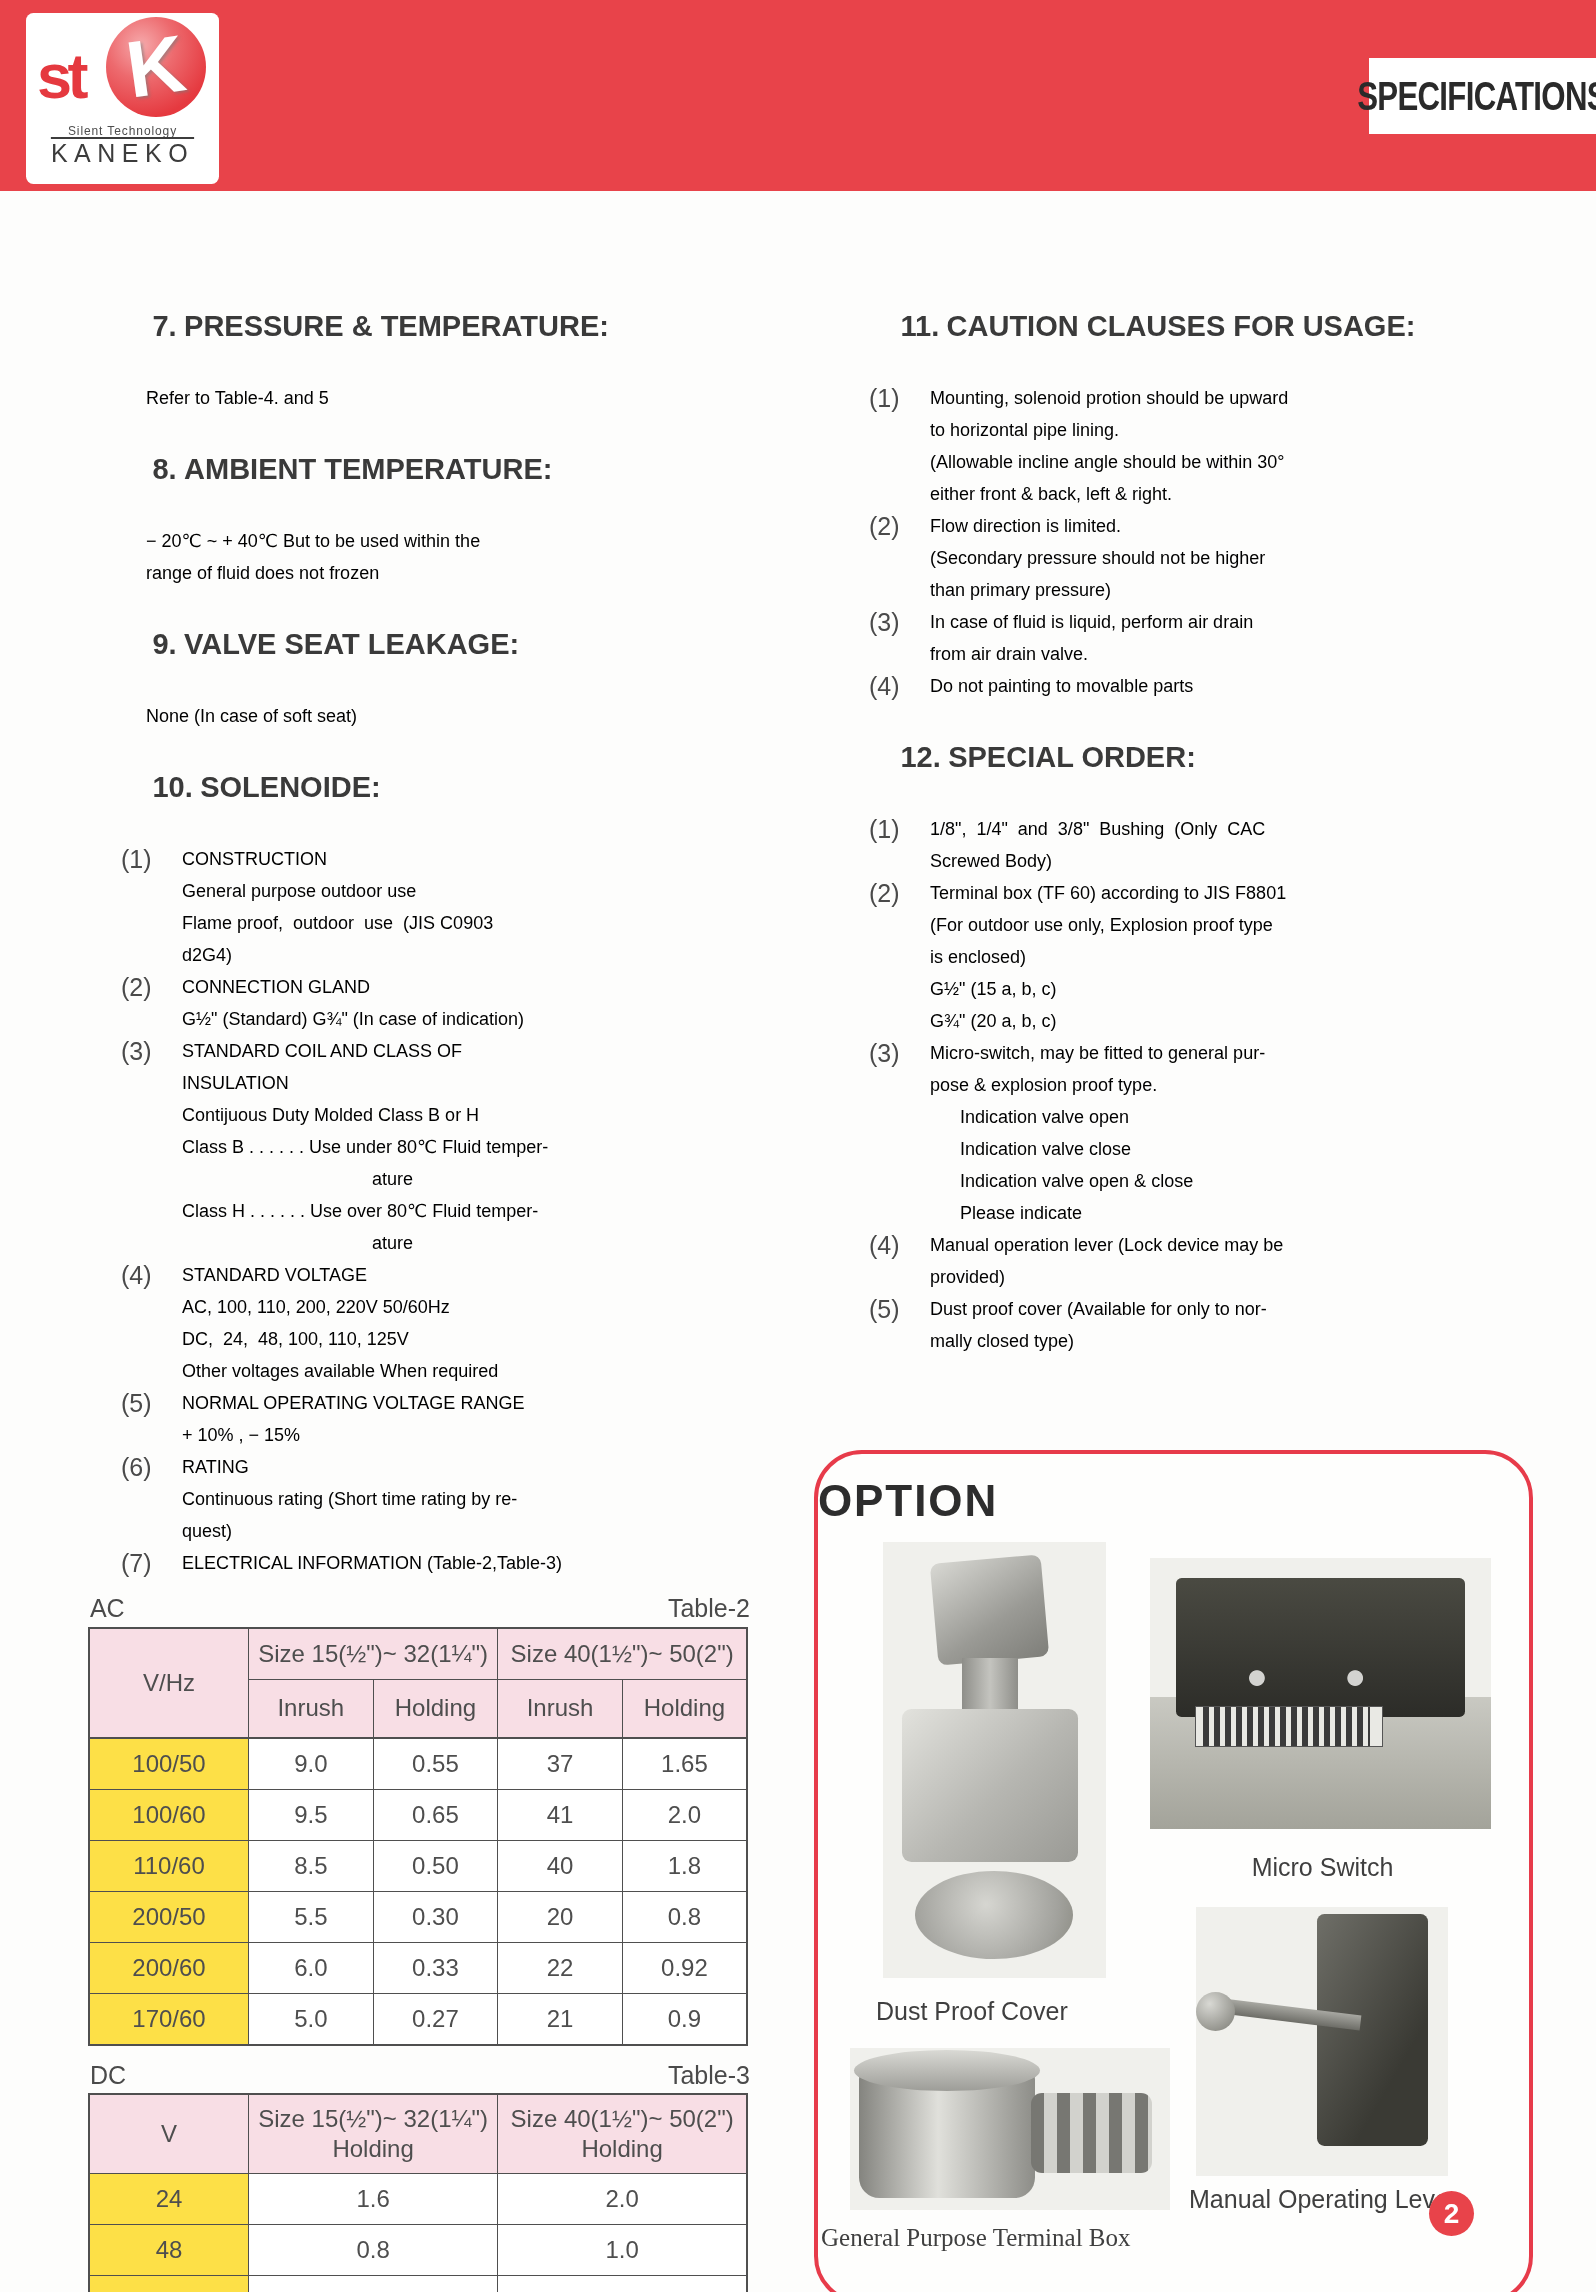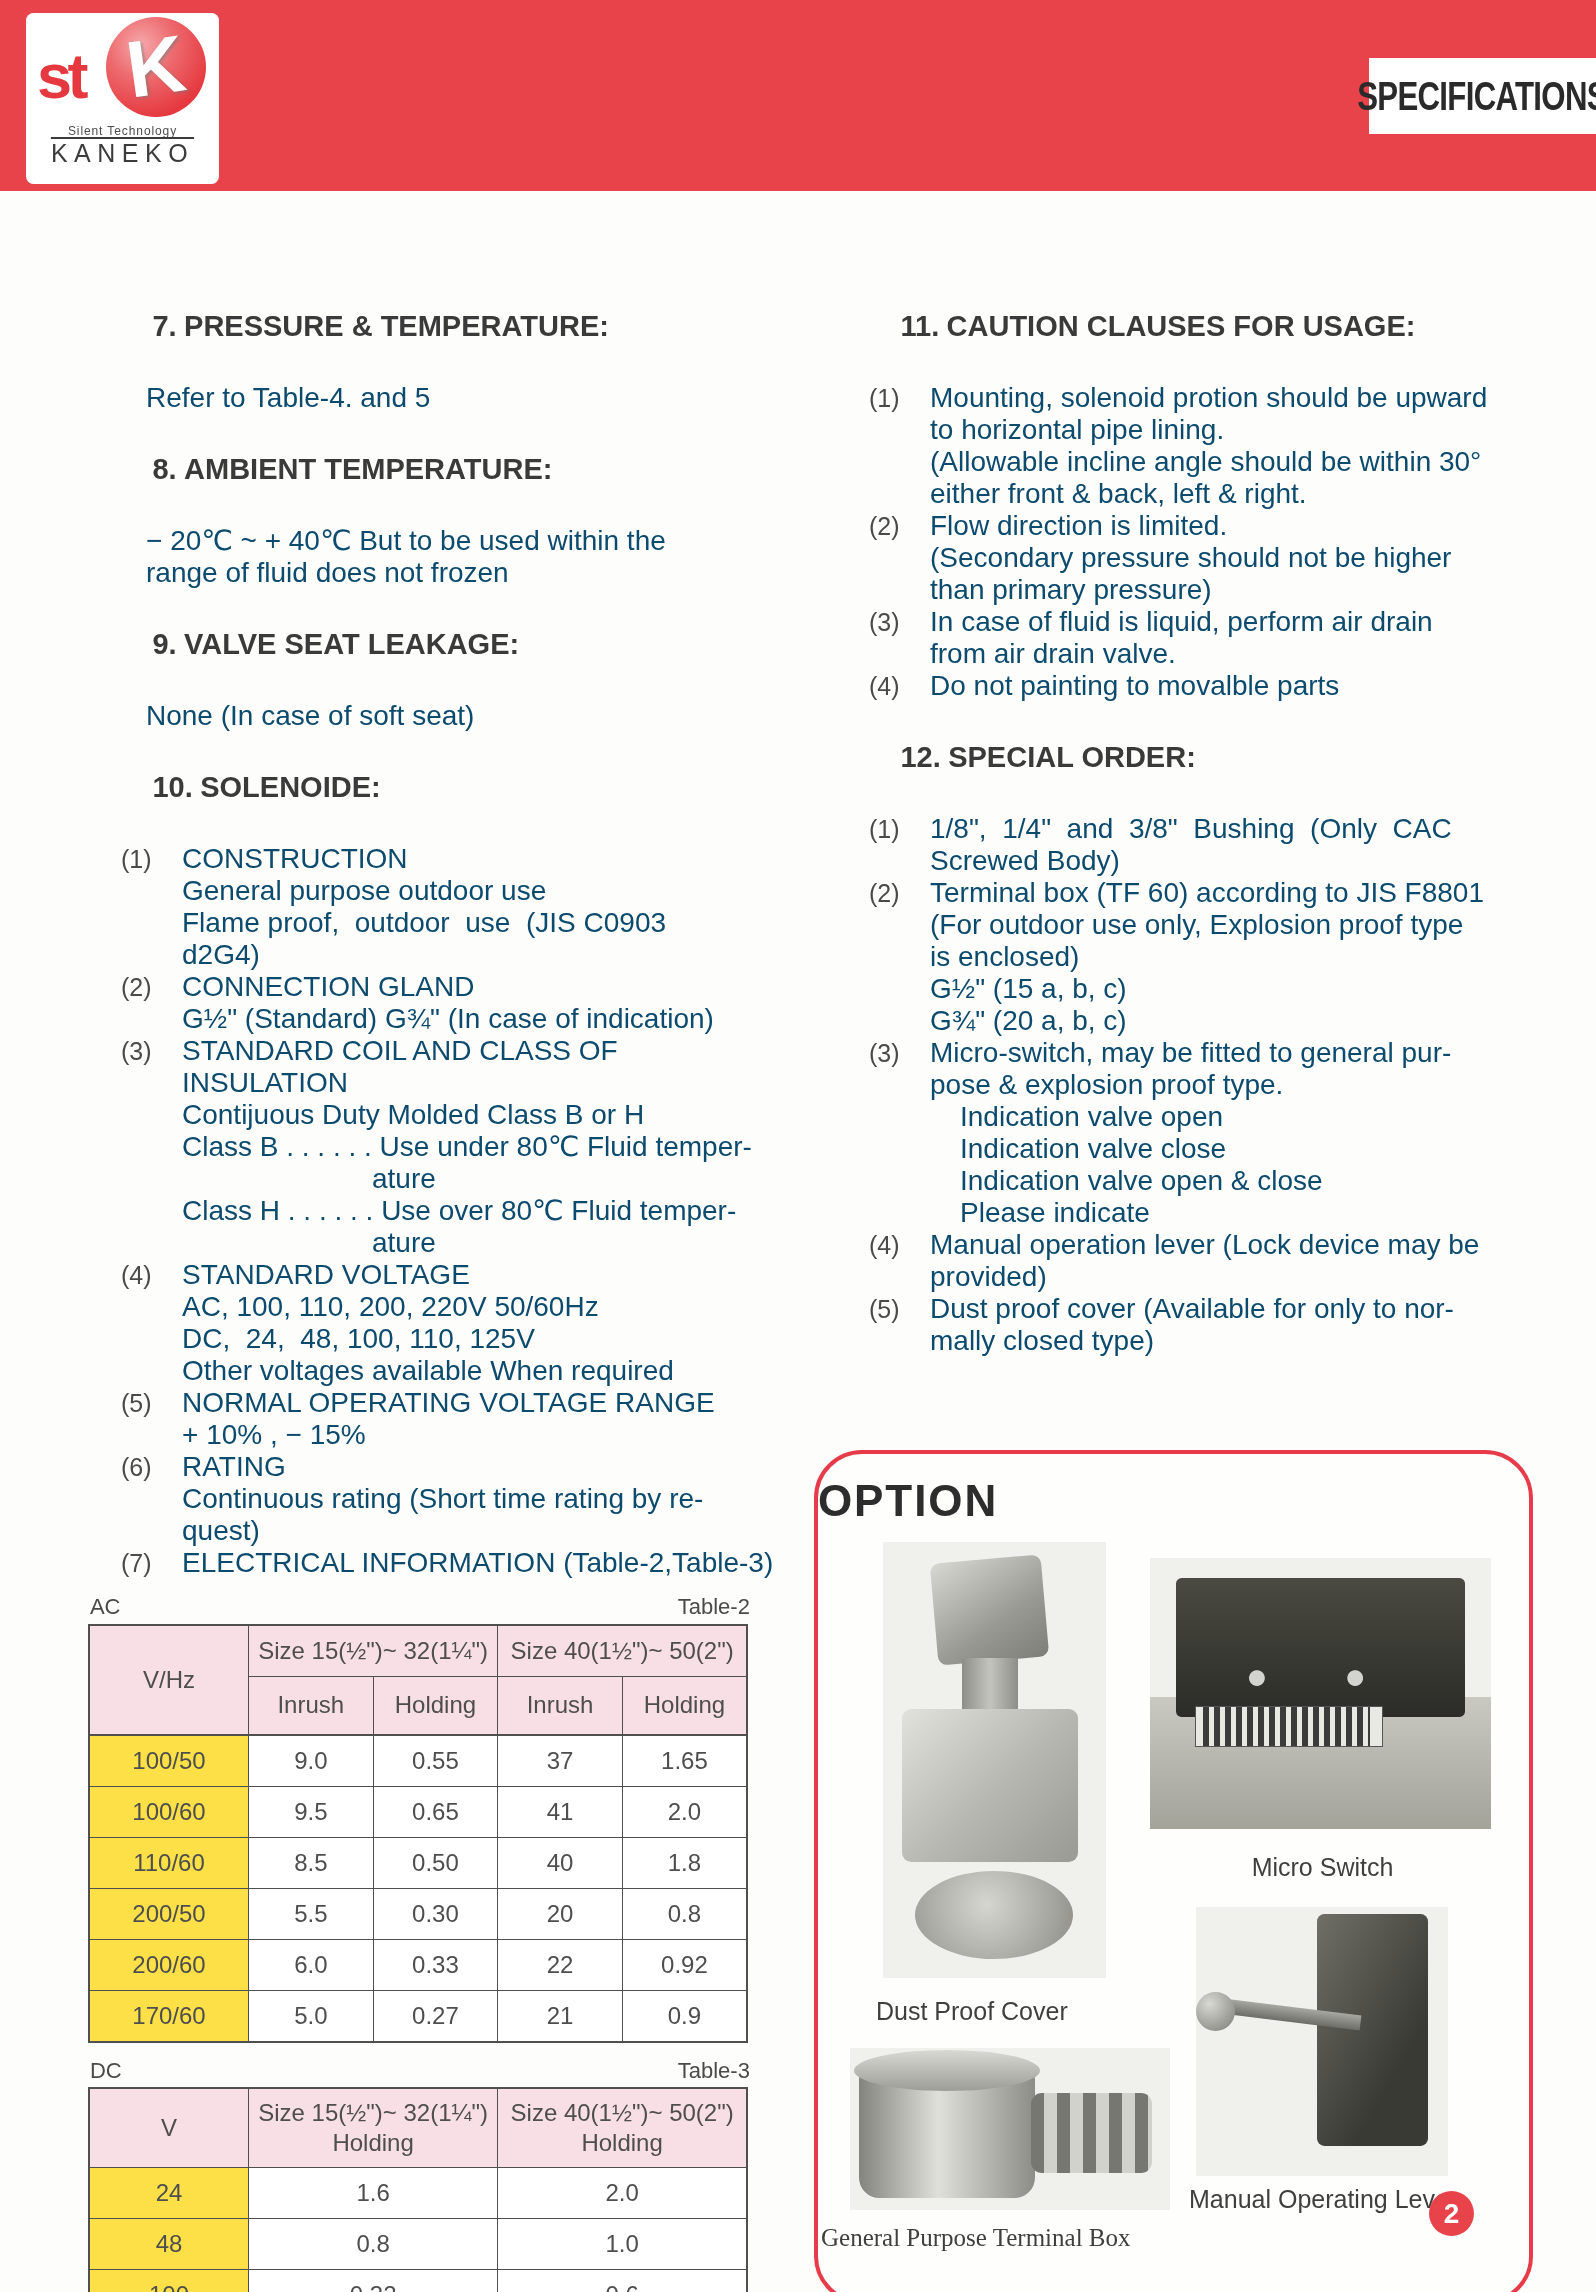--- a/index.html
+++ b/index.html
@@ -26,29 +26,29 @@
   .spec-badge{position:absolute;right:0;top:58px;width:227px;height:76px;background:#fff;
       display:flex;align-items:center;justify-content:center;}
   .spec-badge span{font-size:40px;font-weight:800;color:#2a2a2a;transform:scaleX(.78);letter-spacing:-0.9px;}
 
   
   .body{position:absolute;top:191px;left:88px;display:flex;gap:54px;padding-top:80px;}
   .col{width:694px;}
   .sec-head{font-size:29px;font-weight:700;color:#3a3a3a;line-height:37px;white-space:pre;}
   .sec-head .num{margin-right:7.4px;}
   .sec-body{margin-left:58px;}
-  .line{font-size:28px;line-height:32px;color:#0c4a6e;white-space:pre;}
+  .line{font-size:18px;line-height:32px;color:#000000;white-space:pre;}
   .item{display:flex;margin-left:33px;}
   .item-label{width:61px;flex:none;font-size:25px;line-height:32px;color:#4a4a4a;}
   .item-lines{flex:1;}
   .deep{margin-left:190px;}
   .sub{margin-left:30px;}
 
   
-  .tbl-caption{display:flex;justify-content:space-between;width:660px;font-size:22px;color:#4a4a4a;
+  .tbl-caption{display:flex;justify-content:space-between;width:660px;font-size:25px;color:#4a4a4a;
       margin:15px 1.9px 3.7px 1.9px;}
   table.spec{border-collapse:collapse;width:660px;border:2.8px solid #4f4f4f;table-layout:fixed;}
   table.spec th,table.spec td{border:1.9px solid #4f4f4f;text-align:center;font-weight:400;
       font-size:24px;color:#4e4e4e;padding:0;}
   table.spec th{background:#f8dee5;}
   td.rowlab{background:#f8dee5;}
   .ac-group{height:52px;}
   .ac-sub{height:58px;border-bottom:2.8px solid #4f4f4f;}
   tr.drow td{height:50px;background:#fff;}
   tr.drow td.rowlab{background:#fde047;}

